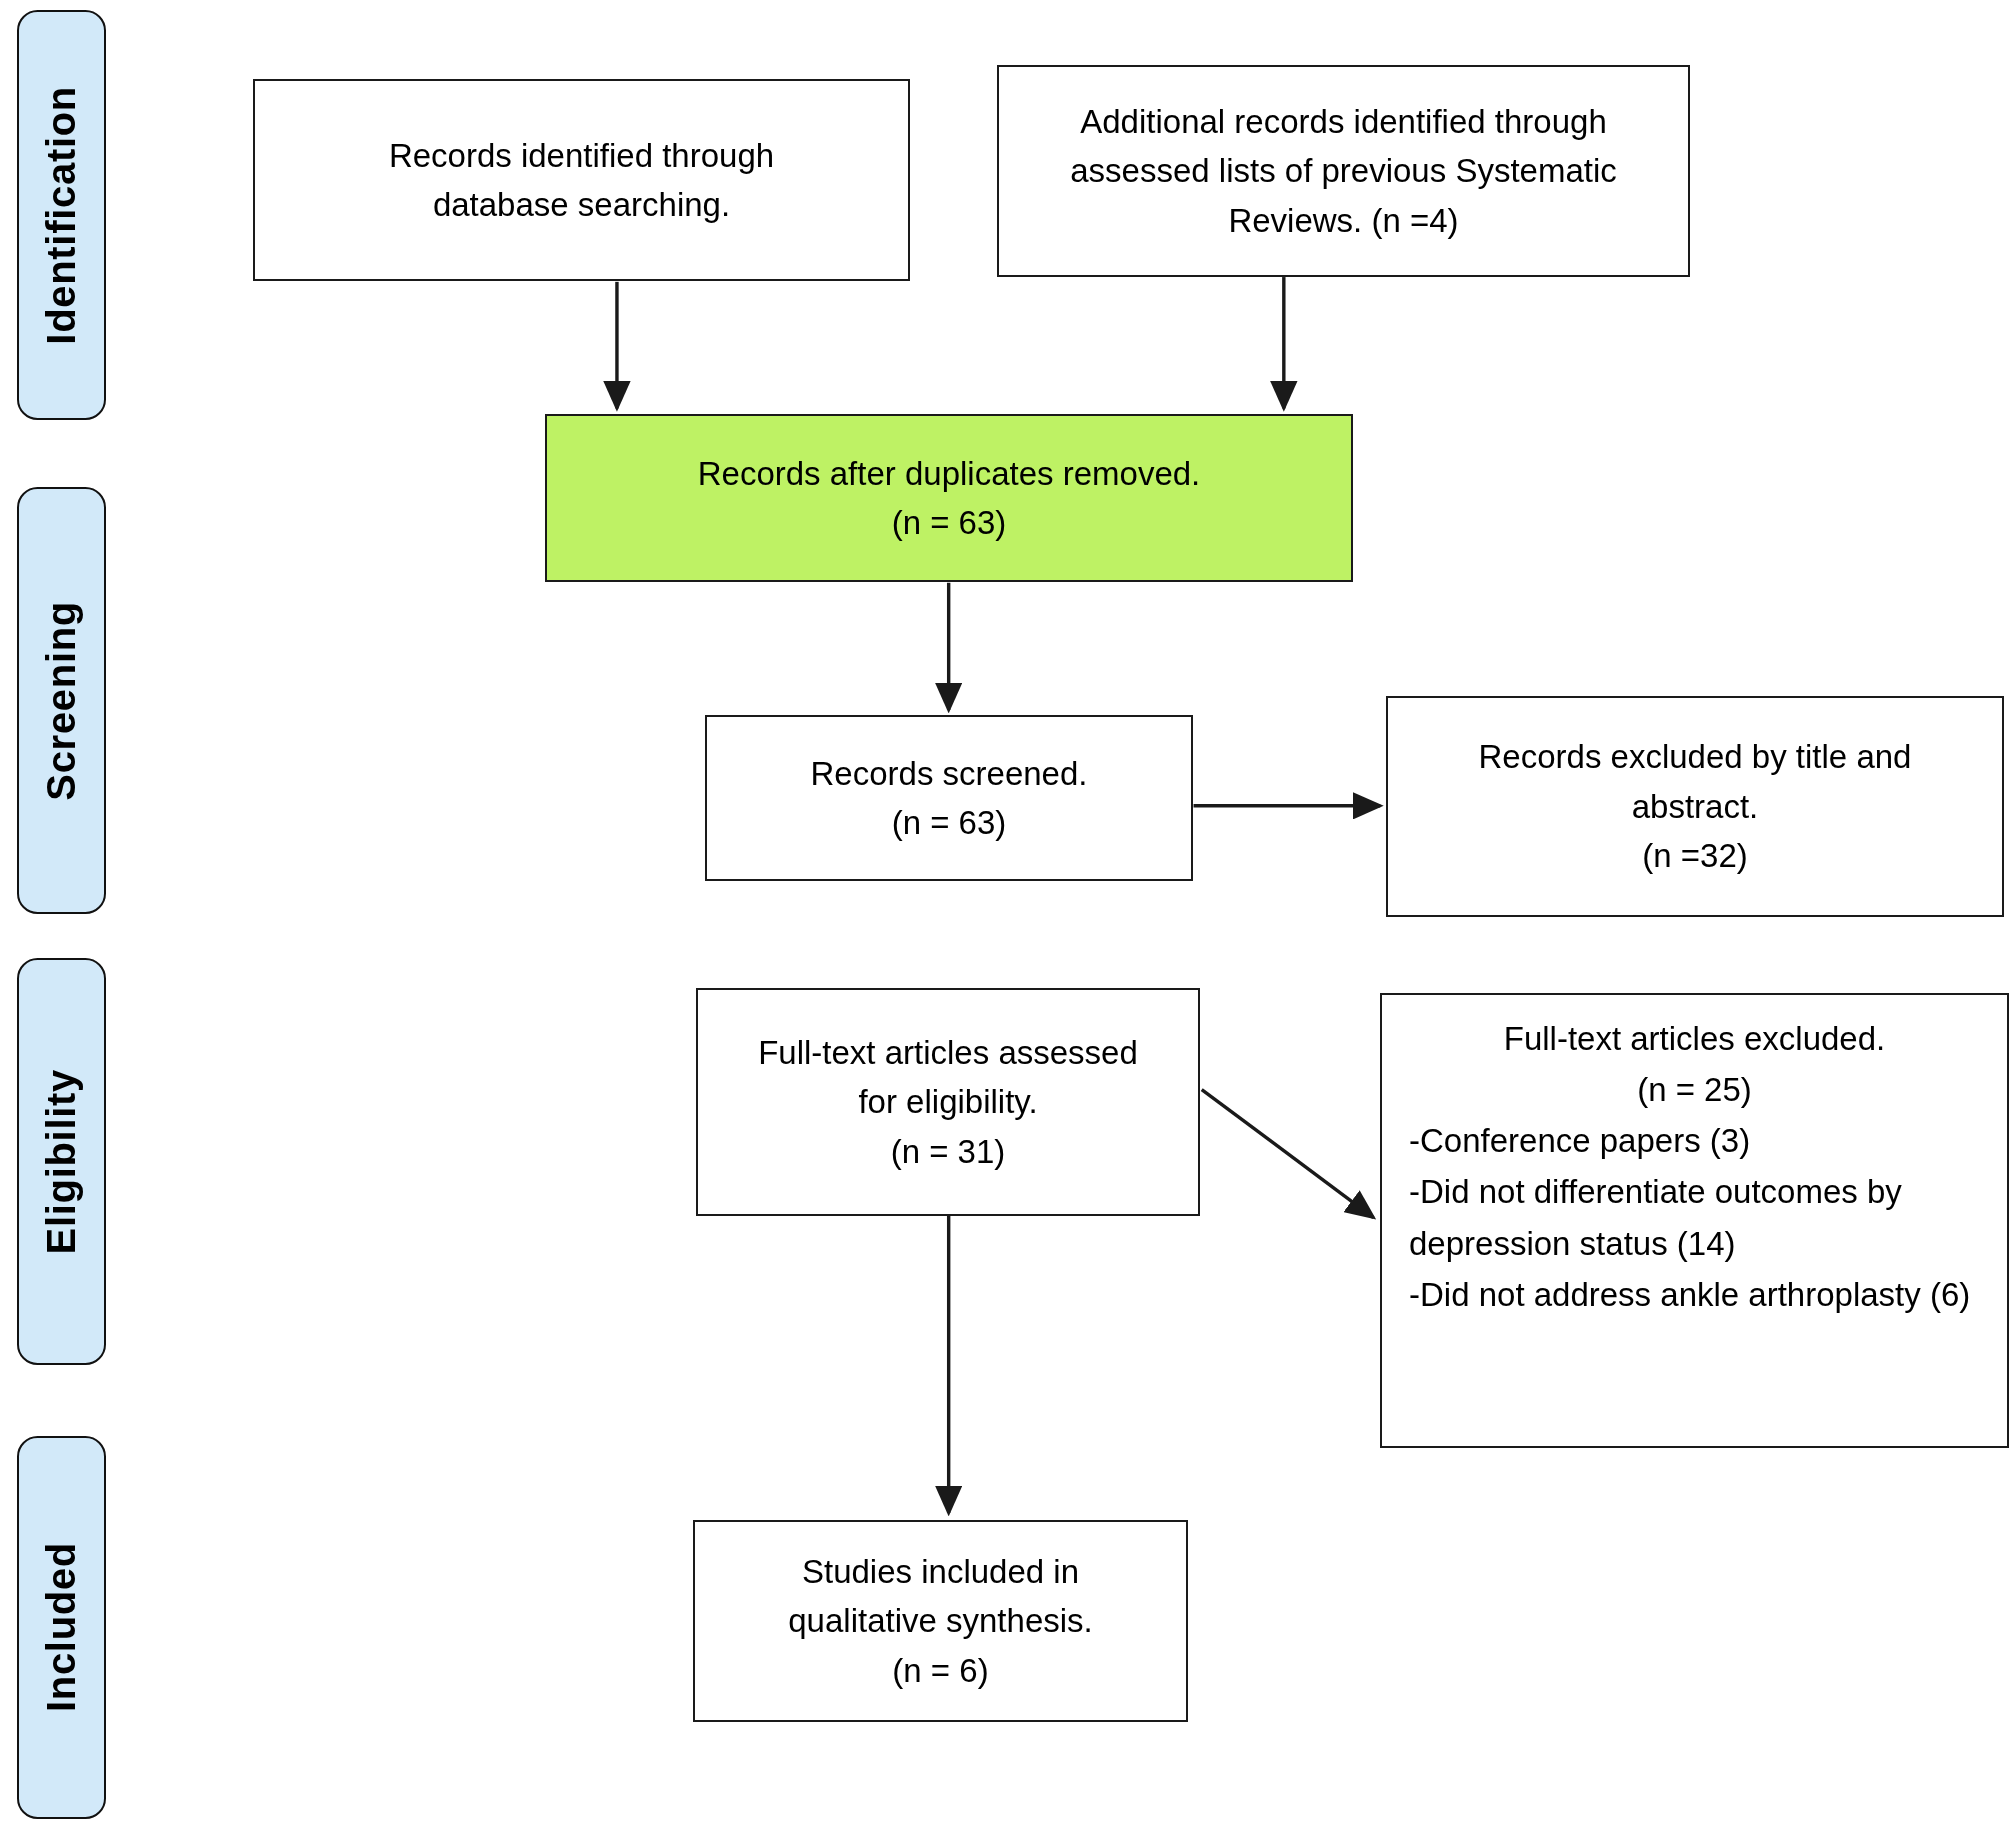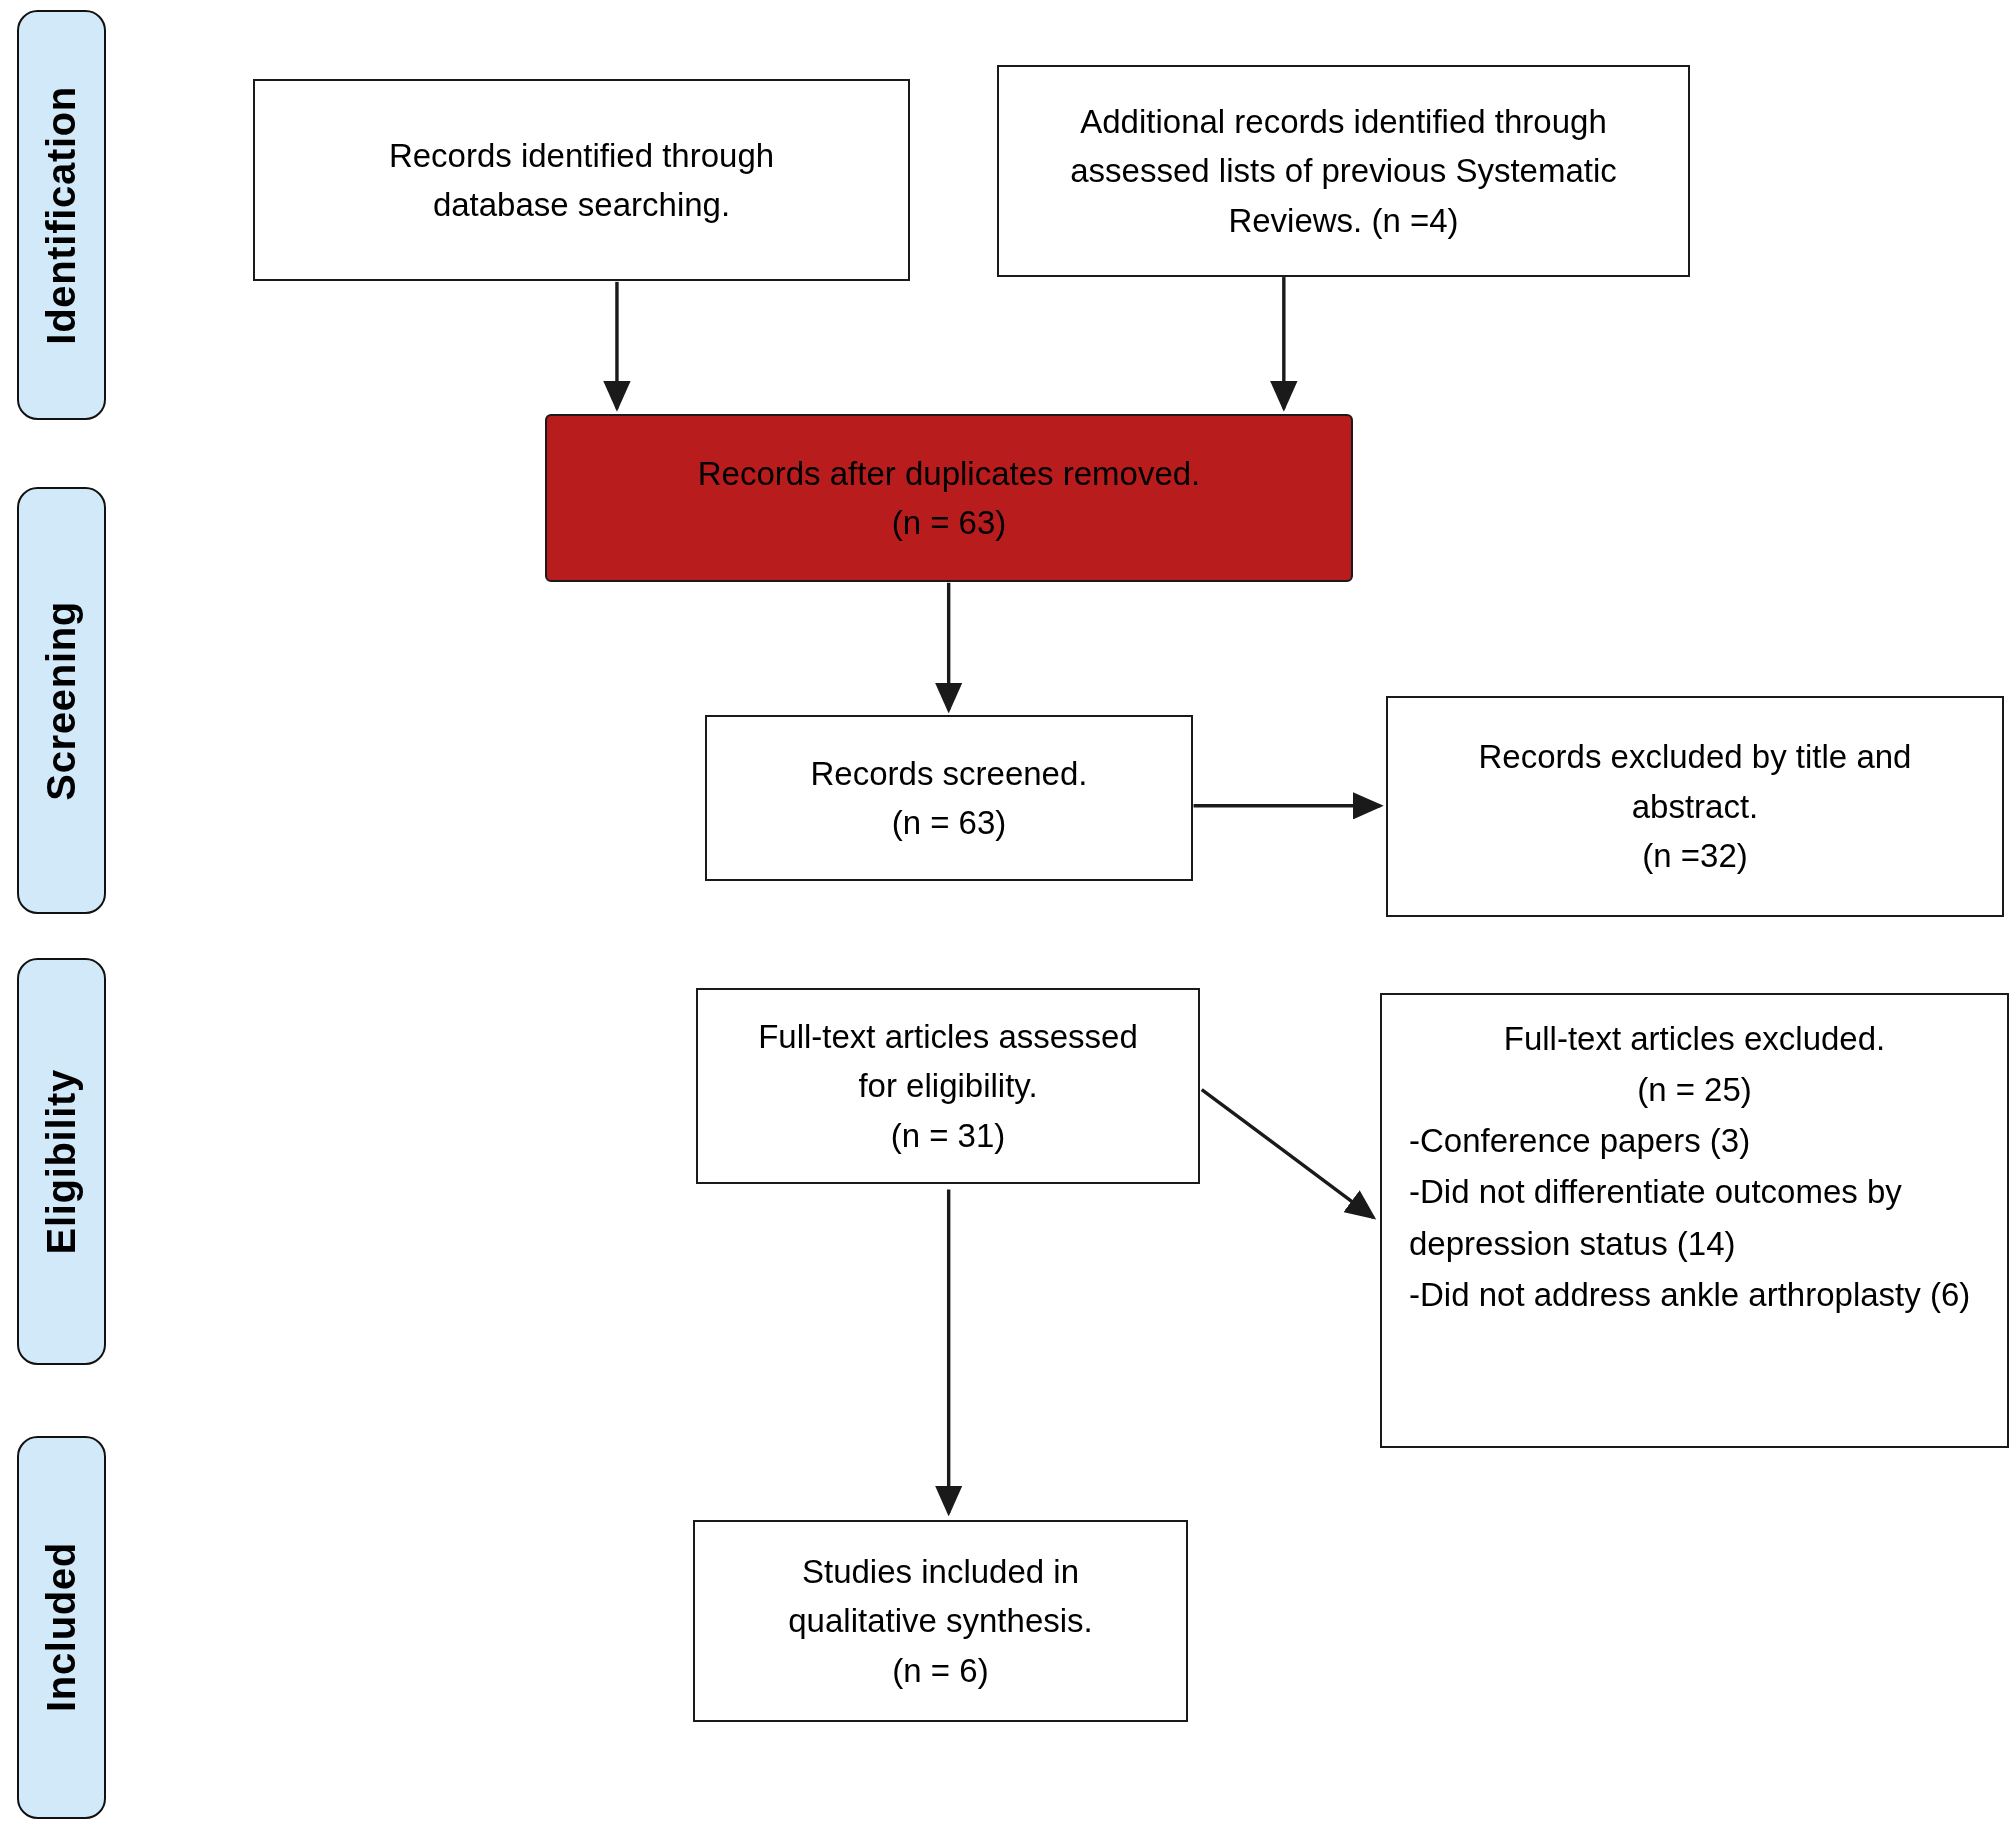--- a/index.html
+++ b/index.html
@@ -97,37 +97,37 @@
     <div class="line">Records identified through</div>
     <div class="line">database searching.</div>
   </div>
 
   <div class="box" style="left: 997px; top: 65px; width: 693px; height: 212px; background: rgb(255, 255, 255); border-color: rgb(26, 26, 26); color: rgb(0, 0, 0);">
     <div class="line">Additional records identified through</div>
     <div class="line">assessed lists of previous Systematic</div>
     <div class="line">Reviews. (n =4)</div>
   </div>
 
-  <div class="box" style="left: 545px; top: 414px; width: 808px; height: 168px; background: #b91c1c; border-color: rgb(26, 26, 26); color: rgb(0, 0, 0); border-radius: 6px;">
+  <div class="box" style="left: 545px; top: 414px; width: 808px; height: 168px; background: #bef264; border-color: rgb(26, 26, 26); color: rgb(0, 0, 0);">
     <div class="line">Records after duplicates removed.</div>
     <div class="line">(n = 63)</div>
   </div>
 
   <div class="box" style="left: 705px; top: 715px; width: 488px; height: 166px; background: rgb(255, 255, 255); border-color: rgb(26, 26, 26); color: rgb(0, 0, 0);">
     <div class="line">Records screened.</div>
     <div class="line">(n = 63)</div>
   </div>
 
   <div class="box" style="left: 1386px; top: 696px; width: 618px; height: 221px; background: rgb(255, 255, 255); border-color: rgb(26, 26, 26); color: rgb(0, 0, 0);">
     <div class="line">Records excluded by title and</div>
     <div class="line">abstract.</div>
     <div class="line">(n =32)</div>
   </div>
 
-  <div class="box" style="left: 696px; top: 988px; width: 504px; height: 196px; background: rgb(255, 255, 255); border-color: rgb(26, 26, 26); color: rgb(0, 0, 0);">
+  <div class="box" style="left: 696px; top: 988px; width: 504px; height: 228px; background: rgb(255, 255, 255); border-color: rgb(26, 26, 26); color: rgb(0, 0, 0);">
     <div class="line">Full-text articles assessed</div>
     <div class="line">for eligibility.</div>
     <div class="line">(n = 31)</div>
   </div>
 
   <div class="box box-reasons" style="left: 1380px; top: 993px; width: 629px; height: 455px; background: rgb(255, 255, 255); border-color: rgb(26, 26, 26); color: rgb(0, 0, 0);">
     <div class="line hdr">Full-text articles excluded.</div>
     <div class="line hdr">(n = 25)</div>
     <div class="line reason">-Conference papers (3)</div>
     <div class="line reason">-Did not differentiate outcomes by depression status (14)</div>

